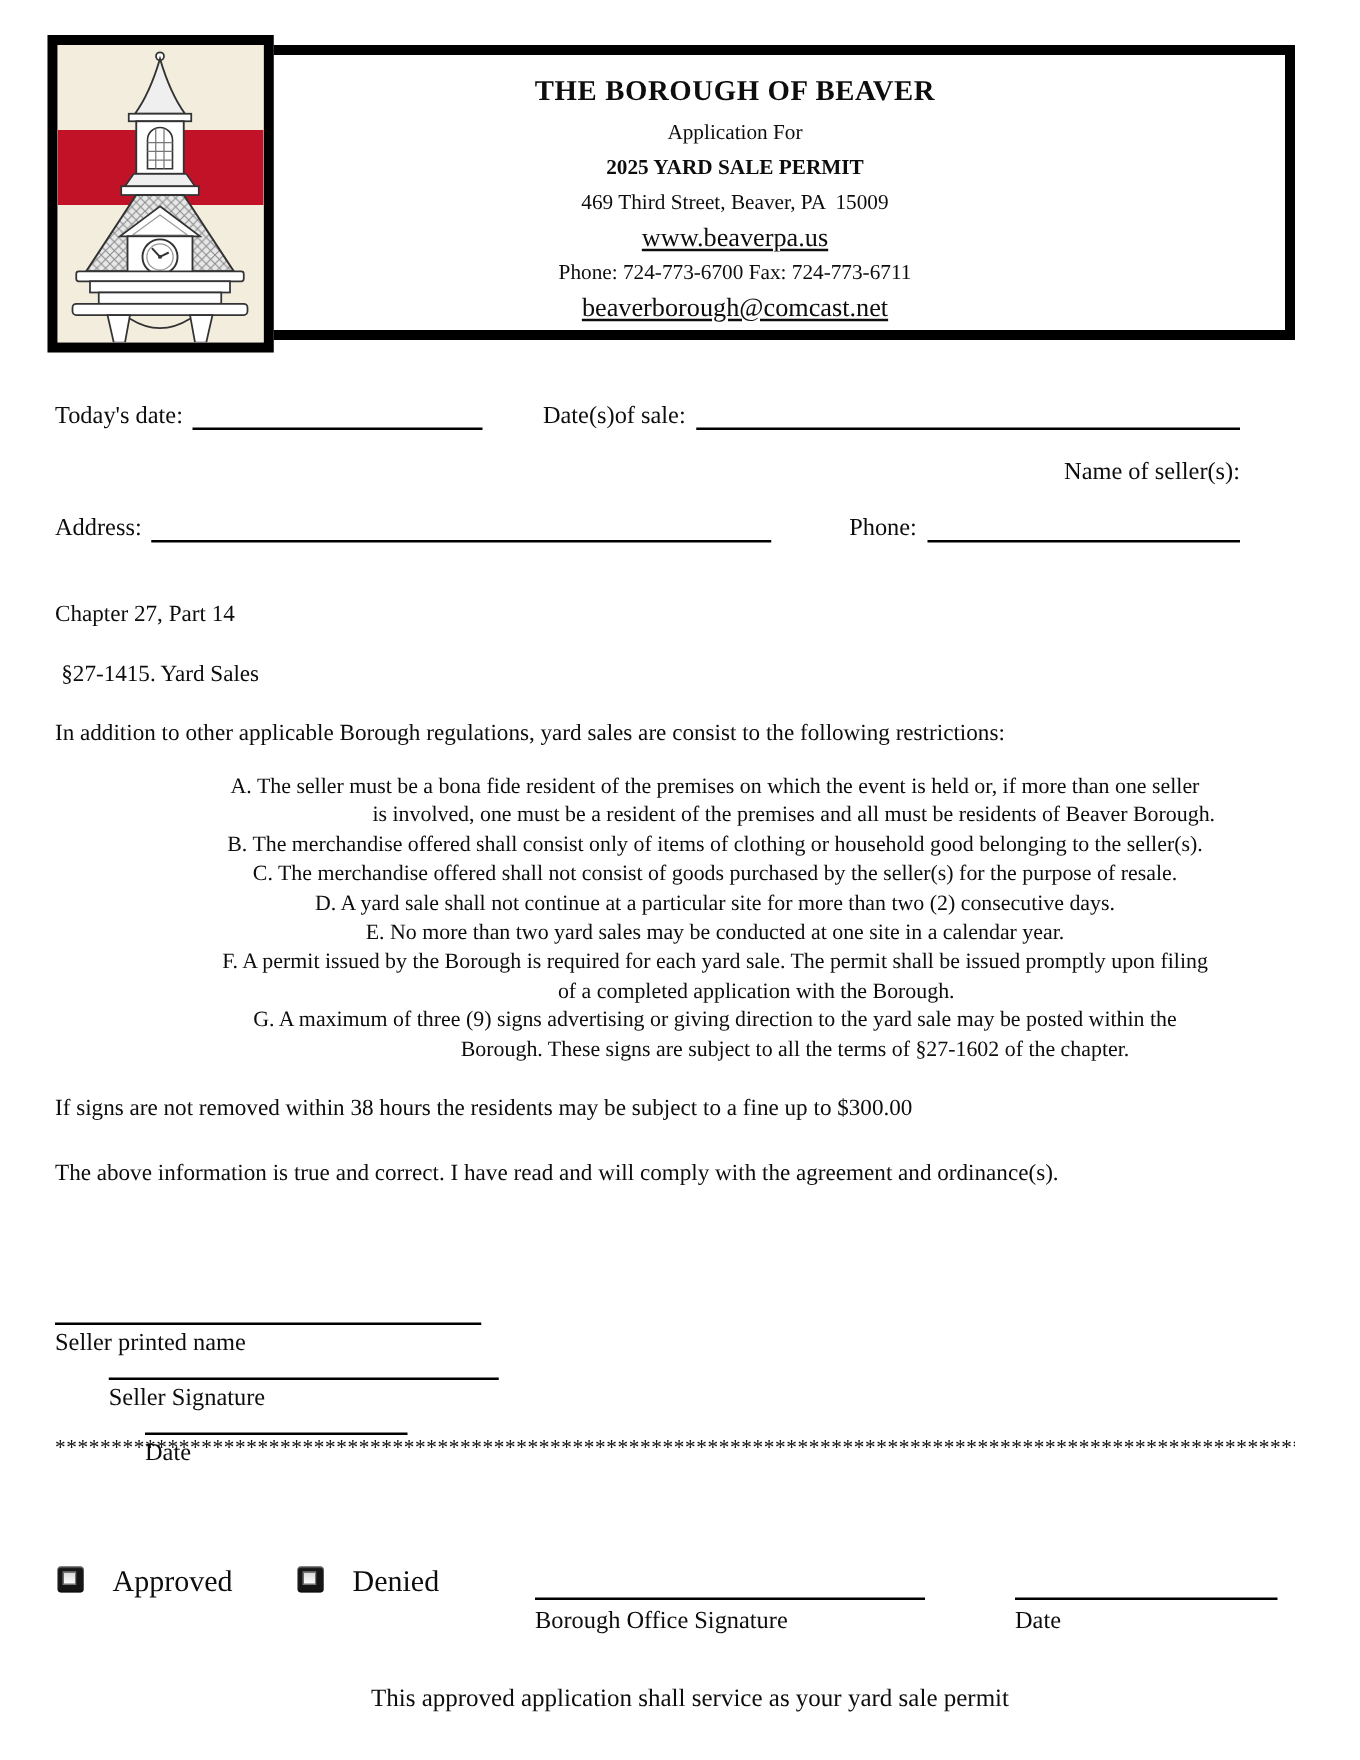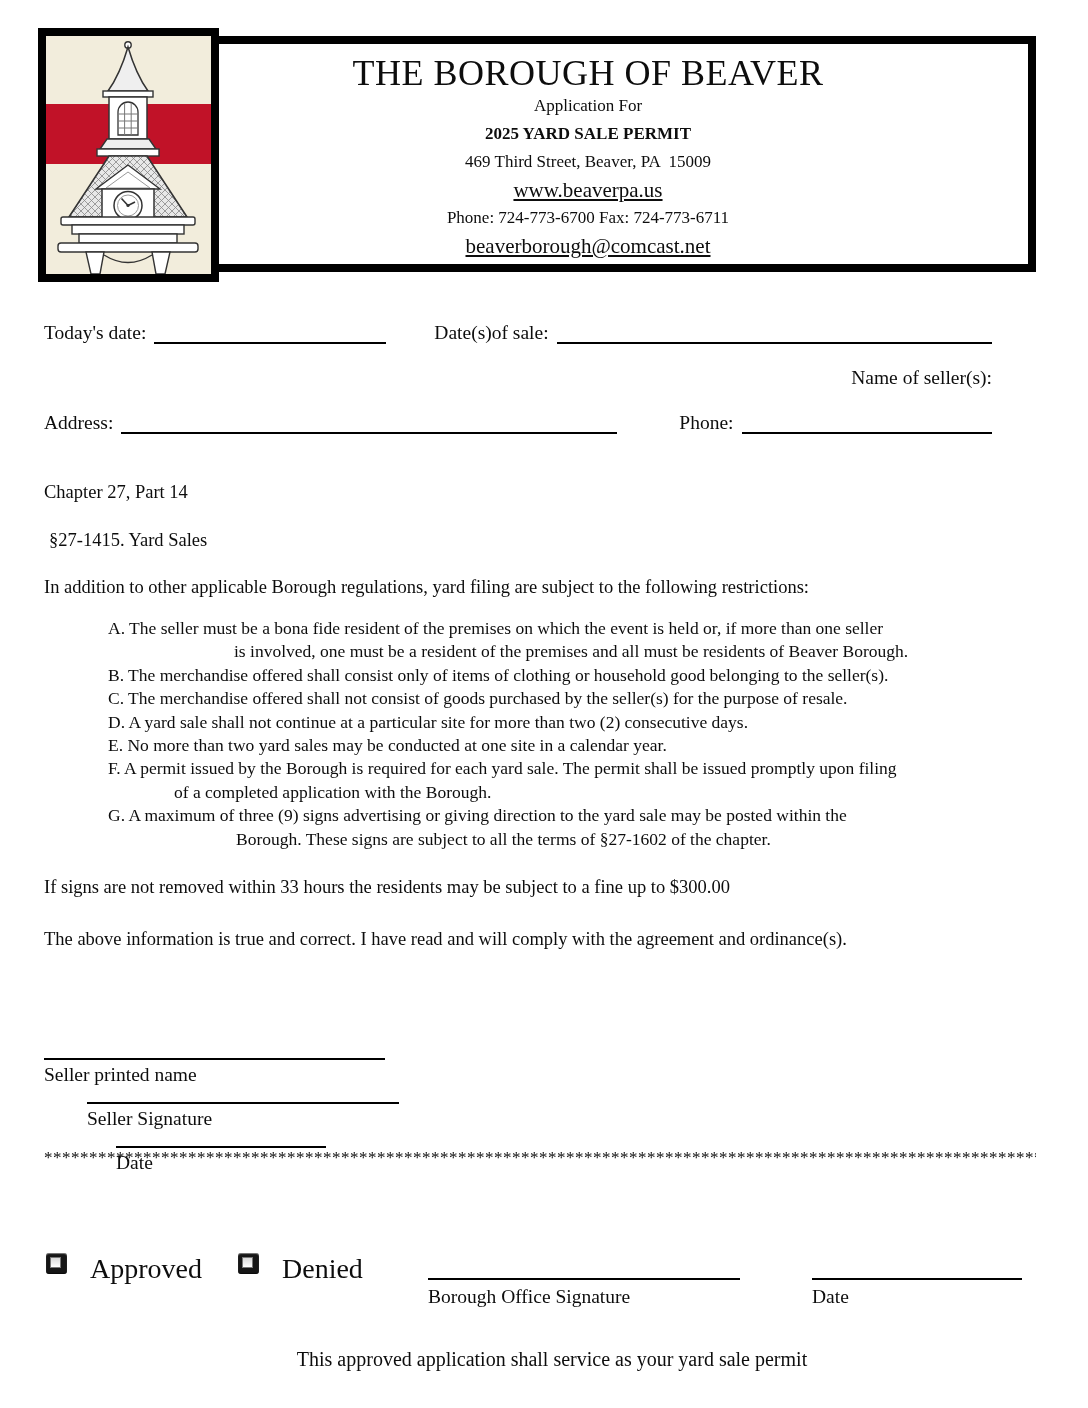--- a/index.html
+++ b/index.html
@@ -15,35 +15,35 @@
     border:8px solid #000; box-sizing:border-box; background:#fff;
     display:flex; flex-direction:column; align-items:center; justify-content:flex-start;
     padding-top:10px; padding-right:70px;
   }
   .logo-box {
     position:absolute; left:0; top:0; width:181px; height:254px;
     border:8px solid #000; box-sizing:border-box; background:#f2eddc; z-index:2;
     overflow:hidden;
   }
   .logo-box svg { display:block; width:100%; height:100%; }
-  .hdr-title { font-size:36px; font-weight:normal; letter-spacing:.5px; line-height:38px; white-space:pre; }
+  .hdr-title { font-size:23px; font-weight:bold; letter-spacing:.5px; line-height:38px; white-space:pre; }
   .hdr-line  { font-size:17px; line-height:28px; white-space:pre; }
   .hdr-line.bold { font-weight:bold; }
   .hdr-link  { font-size:21px; line-height:28px; text-decoration:underline; white-space:pre; color:#0d0d0d; }
 
   
   .abs { position:absolute; left:44px; right:52px; }
   .blank { border-bottom:2px solid #000; height:1.05em; display:inline-block; }
   .frow { display:flex; align-items:flex-end; font-size:19.5px; }
   .frow .lbl { white-space:nowrap; padding-right:8px; }
   .para { font-size:18.5px; }
 
   
   .rules { font-size:17.5px; line-height:23.4px; white-space:nowrap; }
-  .rule-line { padding-left:64px; }
+  .rule-line { padding-left:64px;text-align:center; }
   .rule-line.ind-a2 { padding-left:190px; }
   .rule-line.ind-f2 { padding-left:130px; }
   .rule-line.ind-g2 { padding-left:192px; }
 
   
   .sigrow { display:flex; font-size:19.5px;flex-direction:column; }
   .sigcol .sline { border-bottom:2px solid #000; height:16px; }
   .sigcol .slbl  { padding-top:4px; }
 
   
@@ -51,21 +51,21 @@
 
   
   .checkbox {
     position:absolute; width:21px; height:21px; background:#161616; border-radius:3px;
     box-shadow: inset 0 1px 1px rgba(255,255,255,.45), inset 0 -1px 1px rgba(0,0,0,.6);
   }
   .checkbox-inner {
     position:absolute; left:4px; top:4px; width:11px; height:11px;
     background:linear-gradient(#d9d9d9,#ffffff); border:1px solid #777; box-sizing:border-box;
   }
-  .office-lbl { position:absolute; font-size:28px; }
+  .office-lbl { position:absolute; font-size:24px; }
   .office-col { position:absolute; font-size:19.5px; }
   .office-col .sline { border-bottom:2px solid #000; height:16px; }
   .office-col .slbl { padding-top:6px; }
 
   .footer { position:absolute; left:16px; right:0; text-align:center; font-size:20px; }
 </style>
 </head>
 <body>
 
 <div class="page">
@@ -146,36 +146,36 @@
 
   <div class="abs frow" style="top:412px; right:96px;">
     <span class="lbl">Address:</span>
     <span class="blank" style="width:496px;"></span>
     <span class="lbl" style="padding-left:62px;">Phone:</span>
     <span class="blank" style="flex:1;"></span>
   </div>
 
   <div class="abs para" style="top:482px;">Chapter 27, Part 14</div>
   <div class="abs para" style="top:530px; padding-left:5px;">§27-1415. Yard Sales</div>
-  <div class="abs para" style="top:577px;">In addition to other applicable Borough regulations, yard filing are subject to the following restrictions:</div>
+  <div class="abs para" style="top:577px;">In addition to other applicable Borough regulations, yard sales are consist to the following restrictions:</div>
 
   <div class="abs rules" style="top:617px;">
     <div class="rule-line">A. The seller must be a bona fide resident of the premises on which the event is held or, if more than one seller</div>
     <div class="rule-line ind-a2">is involved, one must be a resident of the premises and all must be residents of Beaver Borough.</div>
     <div class="rule-line">B. The merchandise offered shall consist only of items of clothing or household good belonging to the seller(s).</div>
     <div class="rule-line">C. The merchandise offered shall not consist of goods purchased by the seller(s) for the purpose of resale.</div>
     <div class="rule-line">D. A yard sale shall not continue at a particular site for more than two (2) consecutive days.</div>
     <div class="rule-line">E. No more than two yard sales may be conducted at one site in a calendar year.</div>
     <div class="rule-line">F. A permit issued by the Borough is required for each yard sale. The permit shall be issued promptly upon filing</div>
     <div class="rule-line ind-f2">of a completed application with the Borough.</div>
     <div class="rule-line">G. A maximum of three (9) signs advertising or giving direction to the yard sale may be posted within the</div>
     <div class="rule-line ind-g2">Borough. These signs are subject to all the terms of §27-1602 of the chapter.</div>
   </div>
 
-  <div class="abs para" style="top:877px;">If signs are not removed within 33 hours the residents may be subject to a fine up to $300.00</div>
+  <div class="abs para" style="top:877px;">If signs are not removed within 38 hours the residents may be subject to a fine up to $300.00</div>
   <div class="abs para" style="top:929px;">The above information is true and correct. I have read and will comply with the agreement and ordinance(s).</div>
 
   <div class="abs sigrow" style="top:1042px;">
     <div class="sigcol" style="width:341px;">
       <div class="sline"></div>
       <div class="slbl">Seller printed name</div>
     </div>
     <div class="sigcol" style="width:312px; margin-left:43px;">
       <div class="sline"></div>
       <div class="slbl">Seller Signature</div>

